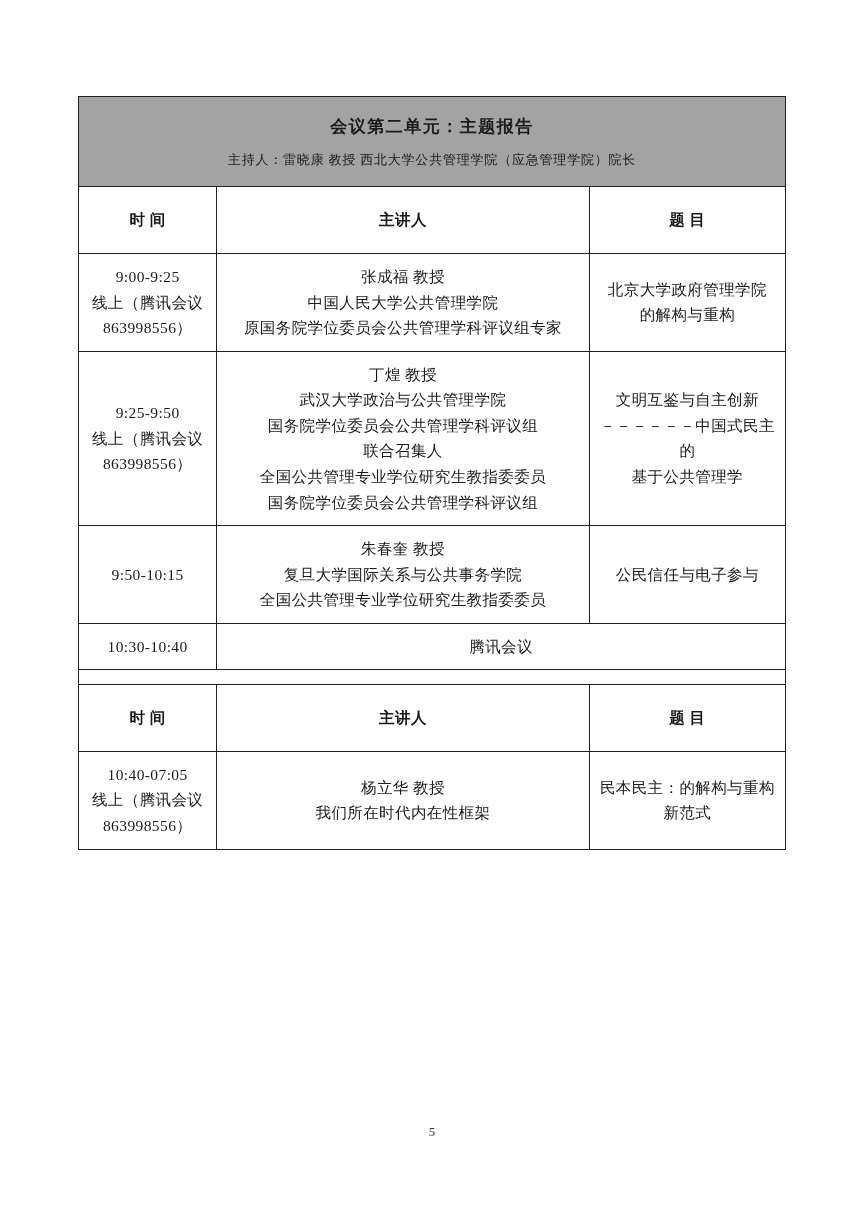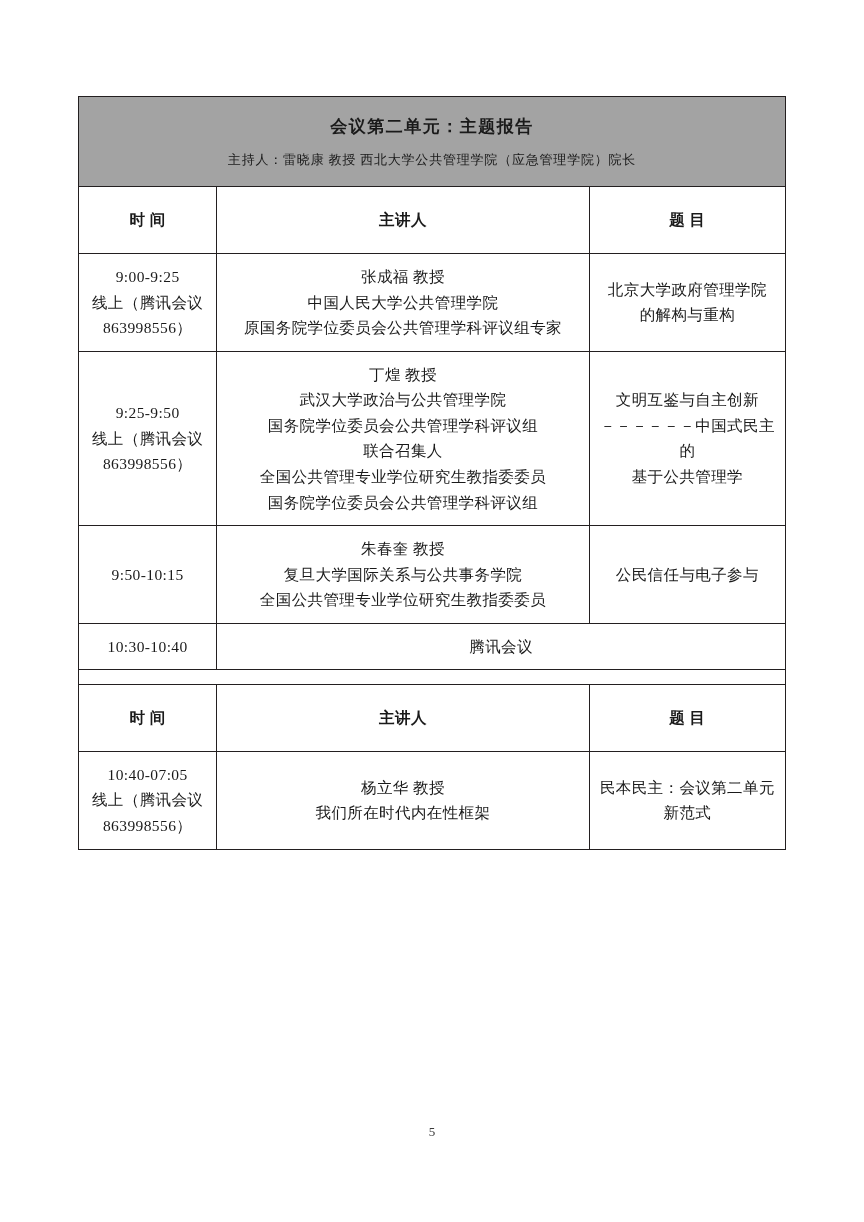--- a/index.html
+++ b/index.html
@@ -173,21 +173,21 @@
         <td>
           <span class="cell-line">10:40-07:05</span>
           <span class="cell-line">线上（腾讯会议</span>
           <span class="cell-line">863998556）</span>
         </td>
         <td>
           <span class="cell-line">杨立华 教授</span>
           <span class="cell-line">我们所在时代内在性框架</span>
         </td>
         <td>
-          <span class="cell-line">民本民主：会议第二单元</span>
+          <span class="cell-line">民本民主：的解构与重构</span>
           <span class="cell-line">新范式</span>
         </td>
       </tr>
     </tbody>
   </table>
 
 </div>
 
 <div class="pagenum">5</div>
 

